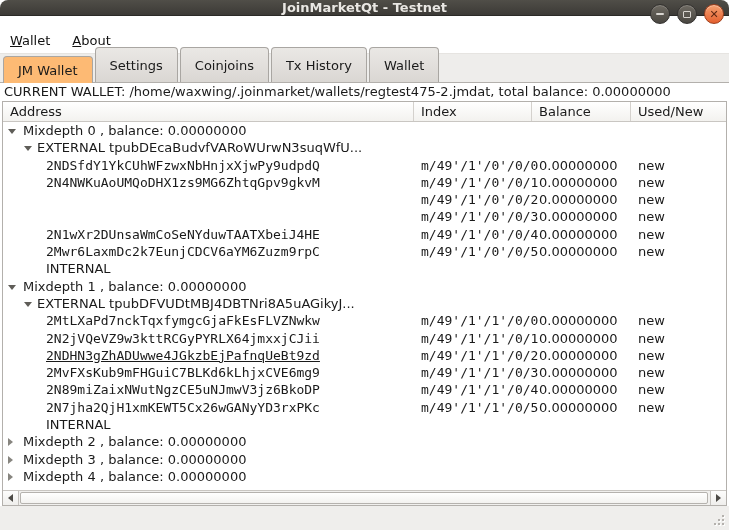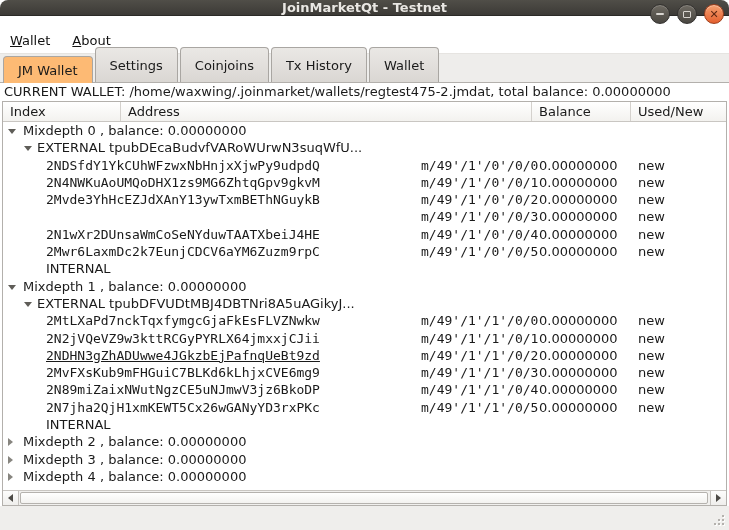--- a/index.html
+++ b/index.html
@@ -109,22 +109,22 @@
     <div class="tab">Settings</div>
     <div class="tab">Coinjoins</div>
     <div class="tab">Tx History</div>
     <div class="tab">Wallet</div>
   </div>
 
   <div class="walletinfo">CURRENT WALLET: /home/waxwing/.joinmarket/wallets/regtest475-2.jmdat, total balance: 0.00000000</div>
 
   <div class="tree">
     <div class="tree-header">
+      <div class="th c0">Address</div>
       <div class="th c1">Index</div>
-      <div class="th c0">Address</div>
       <div class="th c2">Balance</div>
       <div class="th c3">Used/New</div>
     </div>
     <div class="tree-rows">
         <div class="trow">
           <span class="arrow down" style="left: 5px;"></span>
           <span class="cell lbl" style="left: 20px;">Mixdepth 0 , balance: 0.00000000</span>
         </div>
         <div class="trow">
           <span class="arrow down" style="left: 21px;"></span>
@@ -136,21 +136,20 @@
           <span class="cell lbl cb">0.00000000</span>
           <span class="cell lbl cs">new</span>
         </div>
         <div class="trow">
           <span class="cell mono" style="left: 43px;">2N4NWKuAoUMQoDHX1zs9MG6ZhtqGpv9gkvM</span>
           <span class="cell mono ci">m/49'/1'/0'/0/1</span>
           <span class="cell lbl cb">0.00000000</span>
           <span class="cell lbl cs">new</span>
         </div>
         <div class="trow">
-          <span class="cell mono" style="left: 43px;">2Mvde3YhHcEZJdXAnY13ywTxmBEThNGuykB</span>
           <span class="cell mono ci">m/49'/1'/0'/0/2</span>
           <span class="cell lbl cb">0.00000000</span>
           <span class="cell lbl cs">new</span>
         </div>
         <div class="trow">
           <span class="cell mono ci">m/49'/1'/0'/0/3</span>
           <span class="cell lbl cb">0.00000000</span>
           <span class="cell lbl cs">new</span>
         </div>
         <div class="trow">

